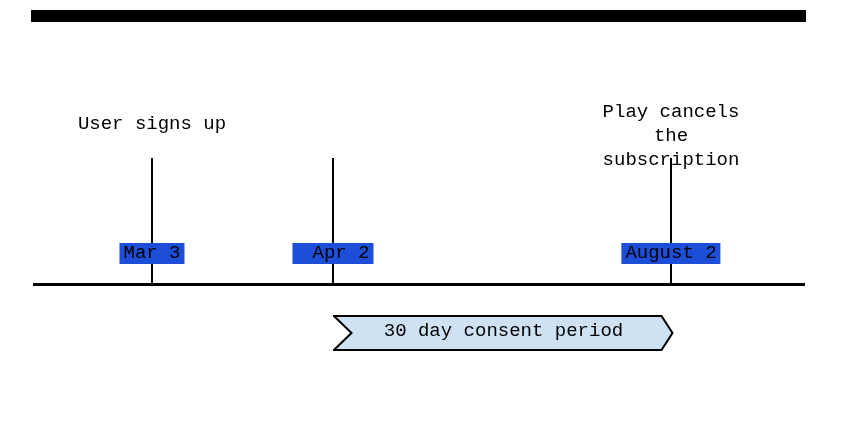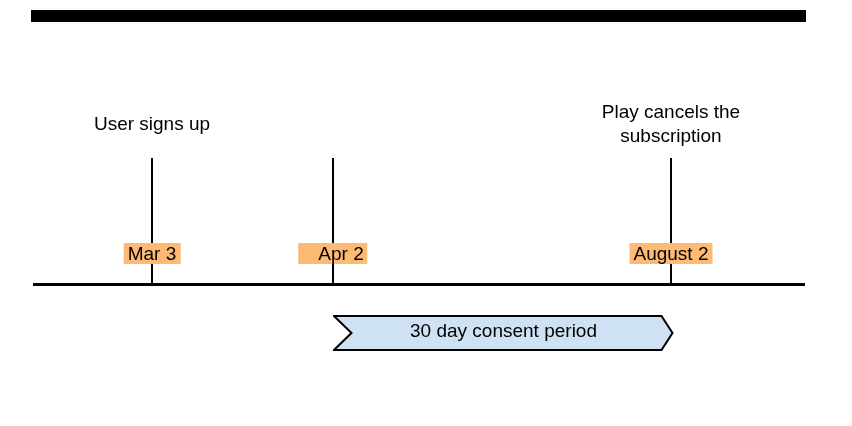--- a/index.html
+++ b/index.html
@@ -6,21 +6,21 @@
     margin: 0;
     padding: 0;
     background: #ffffff;
   }
   .stage {
     position: relative;
     width: 852px;
     height: 426px;
     background: #ffffff;
     overflow: hidden;
-    font-family: Liberation Sans, sans-serif;
+    font-family: Liberation Mono, monospace;
     color: #000000;
   }
 
   
   .top-bar {
     position: absolute;
     left: 31px;
     top: 10px;
     width: 775px;
     height: 12px;
@@ -49,21 +49,21 @@
   }
   .e1-tick { left: 151px; }
   .e2-tick { left: 332px; }
   .e3-tick { left: 670px; }
 
   
   .chip {
     position: absolute;
     top: 243px;
     transform: translateX(-50%);
-    background: #fdba74;
+    background: #1d4ed8;
     font-size: 19px;
     line-height: 21px;
     padding: 0 4px;
     white-space: nowrap;
     text-align: right;
   }
   .e1-chip { left: 152px; }
   .e2-chip { left: 333px; padding-left: 20px; }
   .e3-chip { left: 671px; }
 

